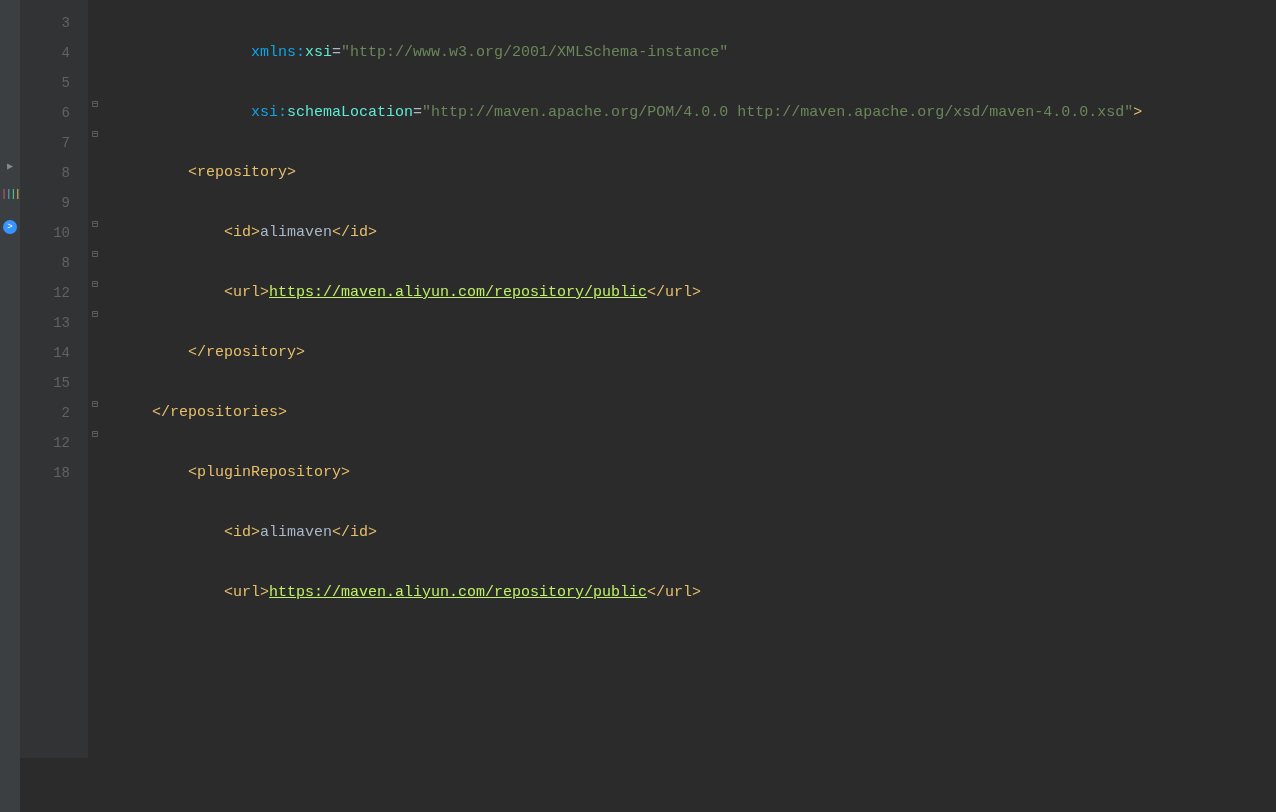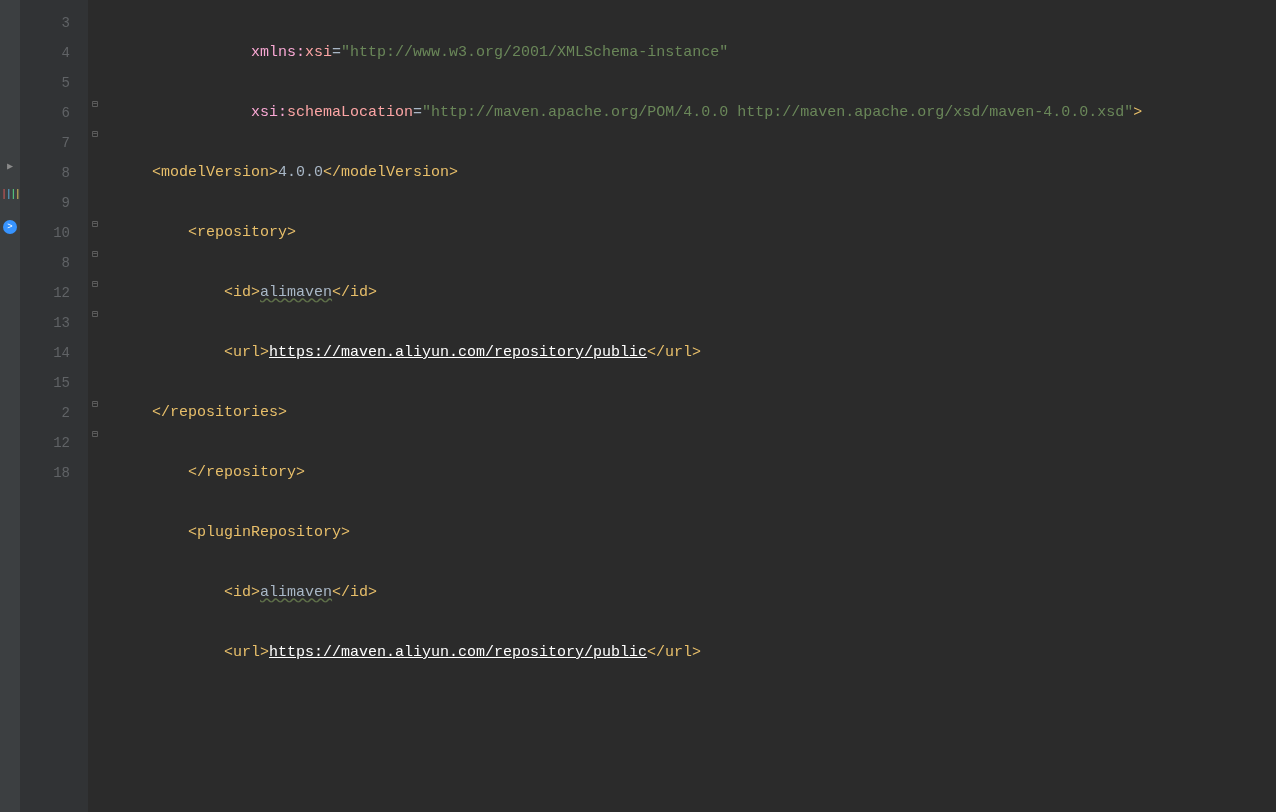--- a/index.html
+++ b/index.html
@@ -9,26 +9,26 @@
   .vbar .analytics{font-size:11px;letter-spacing:-2px}
   .vbar .circ{width:14px;height:14px;border-radius:50%;background:#3794ff;display:flex;align-items:center;justify-content:center;color:#fff;font-size:9px;margin-top:4px}
   .main{flex:1;display:flex;flex-direction:column}
   .editor{flex:0 0 472px;position:relative;display:flex;background:#2b2b2b}
   .gutter{width:68px;background:#313335;padding-top:8px;text-align:right;color:#606366;font-size:14px;line-height:30px;user-select:none}
   .gutter .ln{padding-right:18px;height:30px}
   .foldcol{width:22px;position:relative;padding-top:8px}
   .fold{position:absolute;left:4px;font-size:10px;color:#6e6e6e}
   .code{flex:1;padding:8px 0 0 6px;line-height:30px;white-space:pre;font-size:15px}
   .c-tag{color:#e8bf6a}
-  .c-attr{color:#fca5a5}
-  .c-ns{color:#f9a8d4}
+  .c-attr{color:#5eead4}
+  .c-ns{color:#0ea5e9}
   .c-str{color:#6a8759}
   .c-txt{color:#a9b7c6}
-  .c-link{color:#ffffff;text-decoration:underline}
-  .c-uline{text-decoration:underline;text-decoration-style:wavy;text-decoration-color:#5e7049}
+  .c-link{color:#bef264;text-decoration:underline}
+  .c-uline{text-decoration-style:wavy;text-decoration-color:#5e7049}
 </style>
 </head>
 <body>
 
 <div class="root">
   <div class="vbar">
     <div class="tri">▶</div>
     <div class="analytics"><span style="color:#e05b5b">|</span><span style="color:#5bb0e0">|</span><span style="color:#5be08a">|</span><span style="color:#e0c65b">|</span></div>
     <div class="circ">&gt;</div>
   </div>
@@ -59,26 +59,25 @@
         <span class="fold" style="top:218px">⊟</span>
         <span class="fold" style="top:248px">⊟</span>
         <span class="fold" style="top:278px">⊟</span>
         <span class="fold" style="top:308px">⊟</span>
         <span class="fold" style="top:398px">⊟</span>
         <span class="fold" style="top:428px">⊟</span>
       </div>
       <div class="code">
 <div><span>               </span><span class="c-ns">xmlns:</span><span class="c-attr">xsi</span><span class="c-txt">=</span><span class="c-str">"http://www.w3.org/2001/XMLSchema-instance"</span></div>
 <div><span>               </span><span class="c-ns">xsi:</span><span class="c-attr">schemaLocation</span><span class="c-txt">=</span><span class="c-str">"http://maven.apache.org/POM/4.0.0 http://maven.apache.org/xsd/maven-4.0.0.xsd"</span><span class="c-tag">&gt;</span></div>
-<div><span>    </span><span class="c-tag">&lt;modelVersion&gt;</span><span class="c-txt">4.0.0</span><span class="c-tag">&lt;/modelVersion&gt;</span></div>
 <div><span>        </span><span class="c-tag">&lt;repository&gt;</span></div>
 <div><span>            </span><span class="c-tag">&lt;id&gt;</span><span class="c-txt c-uline">alimaven</span><span class="c-tag">&lt;/id&gt;</span></div>
 <div><span>            </span><span class="c-tag">&lt;url&gt;</span><span class="c-link">https://maven.aliyun.com/repository/public</span><span class="c-tag">&lt;/url&gt;</span></div>
+<div><span>        </span><span class="c-tag">&lt;/repository&gt;</span></div>
 <div><span>    </span><span class="c-tag">&lt;/repositories&gt;</span></div>
-<div><span>        </span><span class="c-tag">&lt;/repository&gt;</span></div>
 <div><span>        </span><span class="c-tag">&lt;pluginRepository&gt;</span></div>
 <div><span>            </span><span class="c-tag">&lt;id&gt;</span><span class="c-txt c-uline">alimaven</span><span class="c-tag">&lt;/id&gt;</span></div>
 <div><span>            </span><span class="c-tag">&lt;url&gt;</span><span class="c-link">https://maven.aliyun.com/repository/public</span><span class="c-tag">&lt;/url&gt;</span></div>
 
 
 
       </div>
     </div>
 
   </div>

